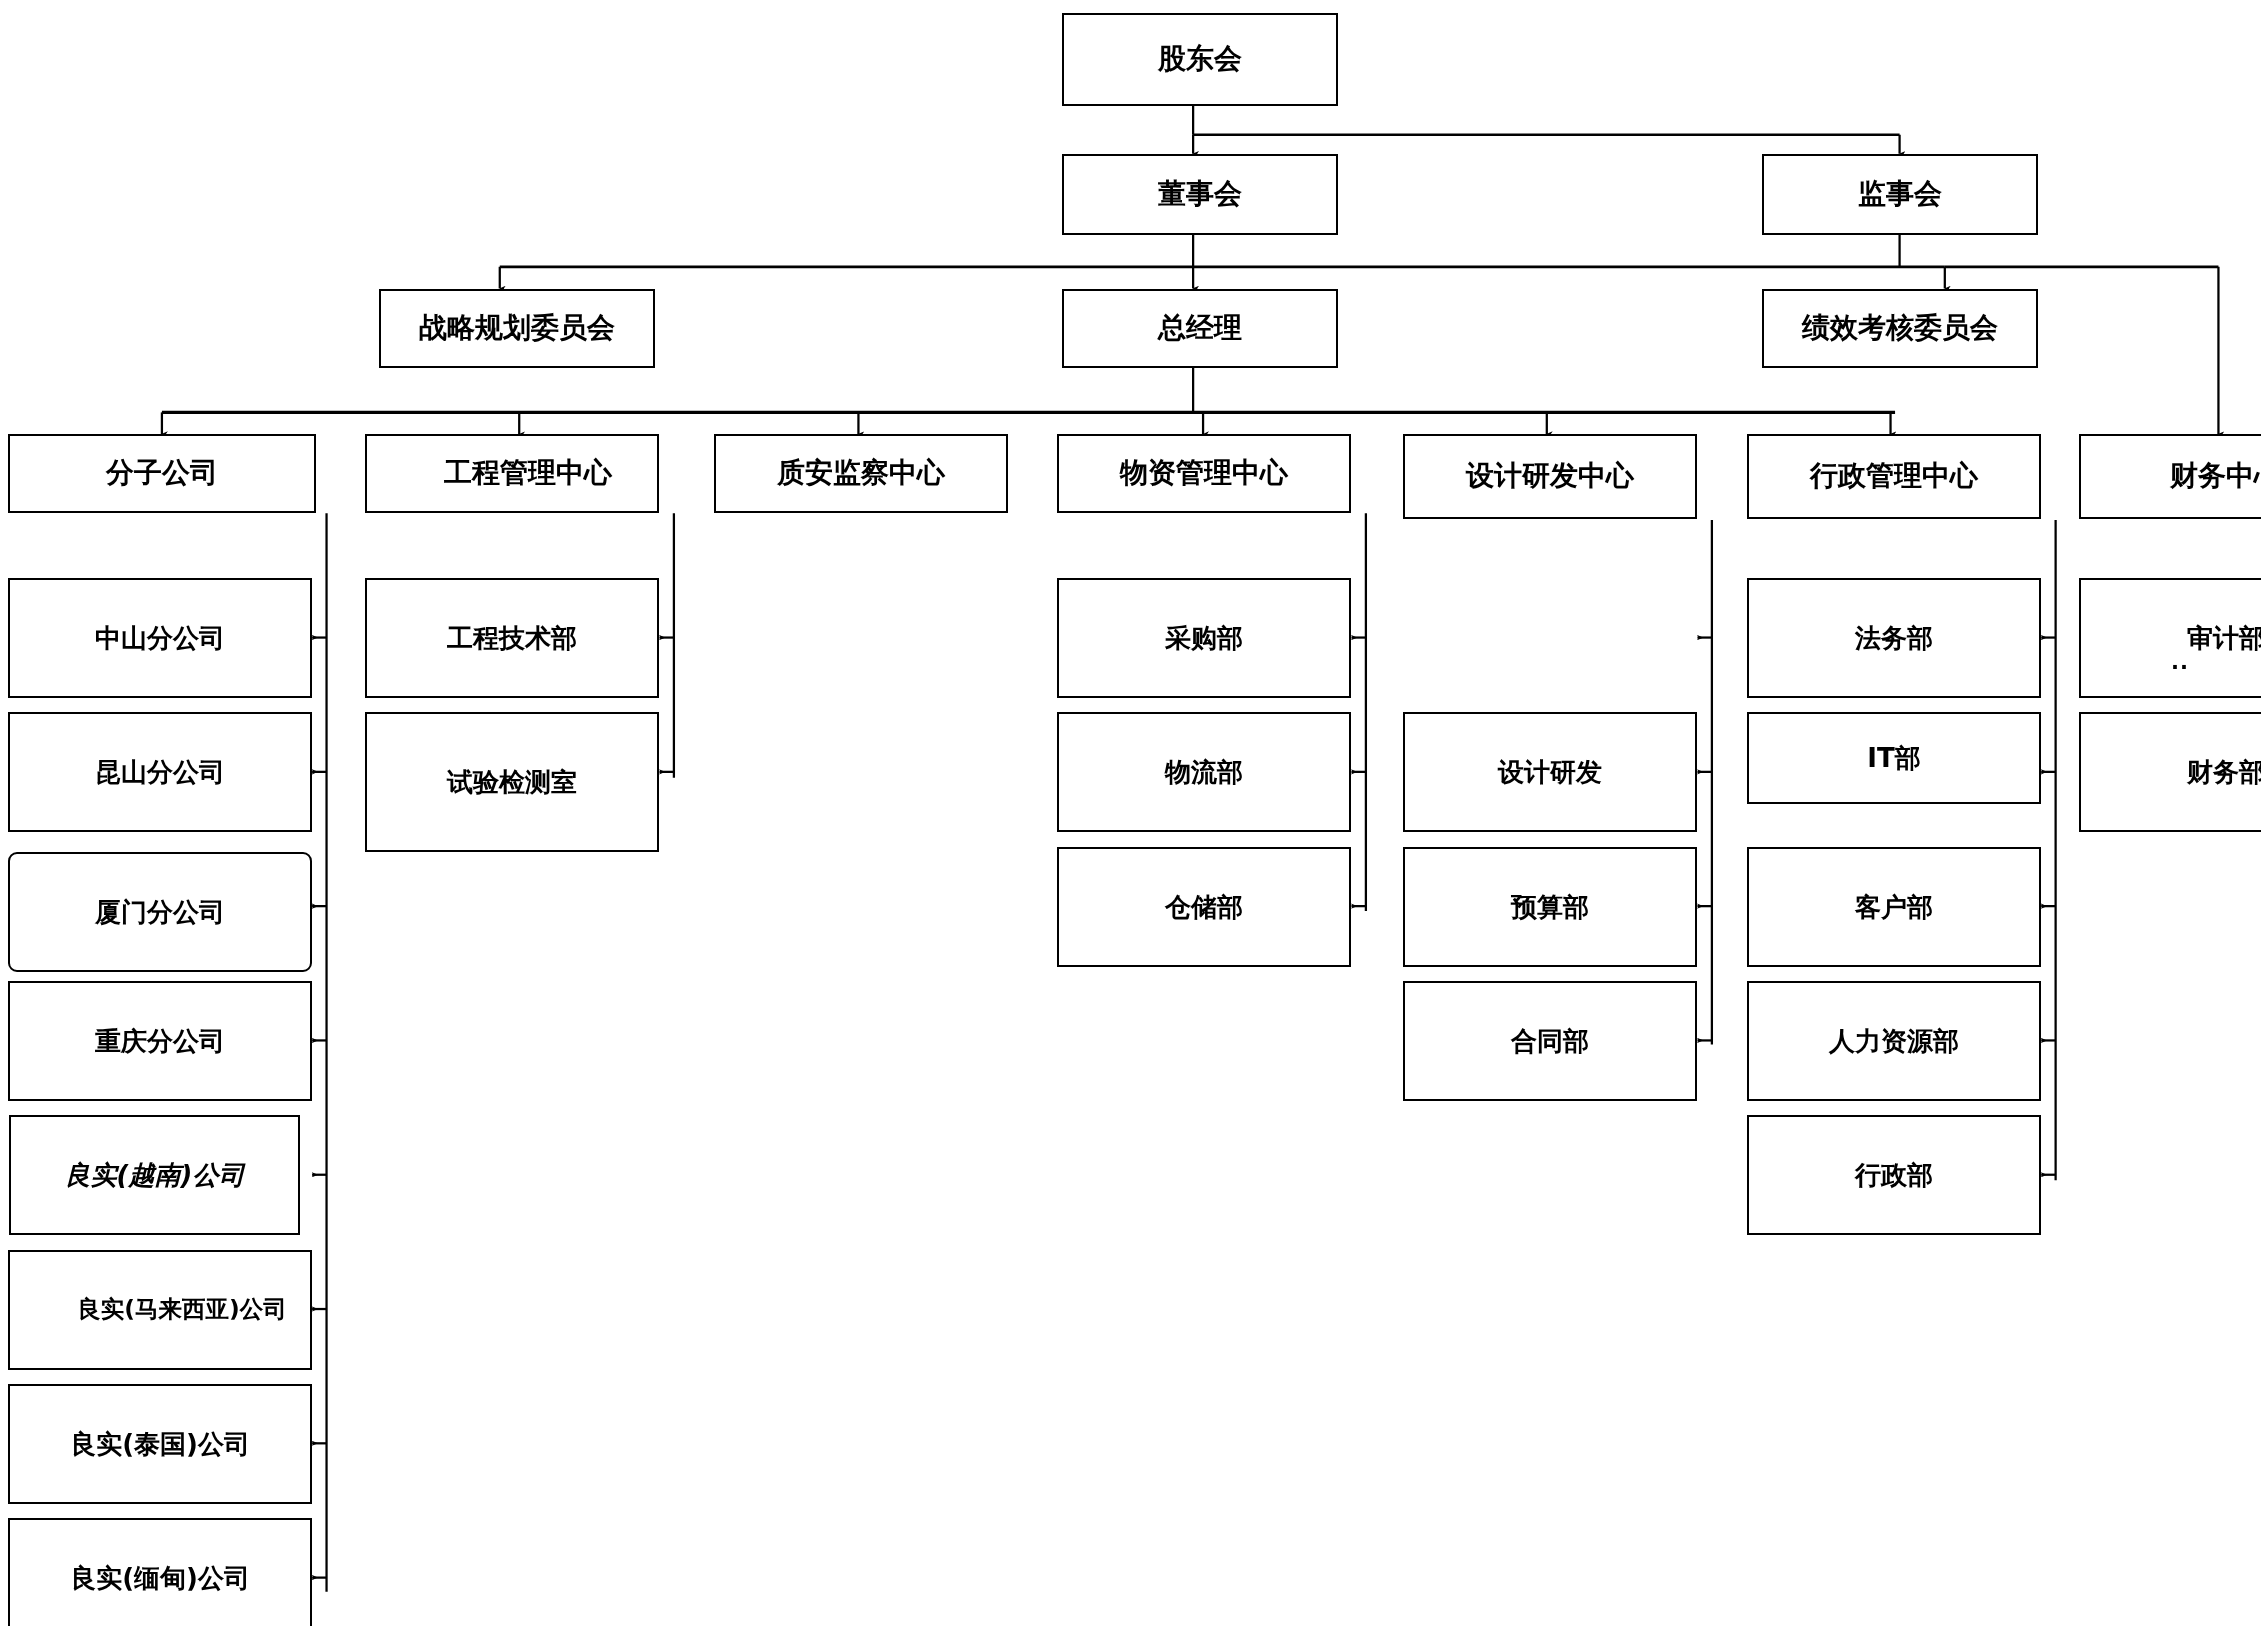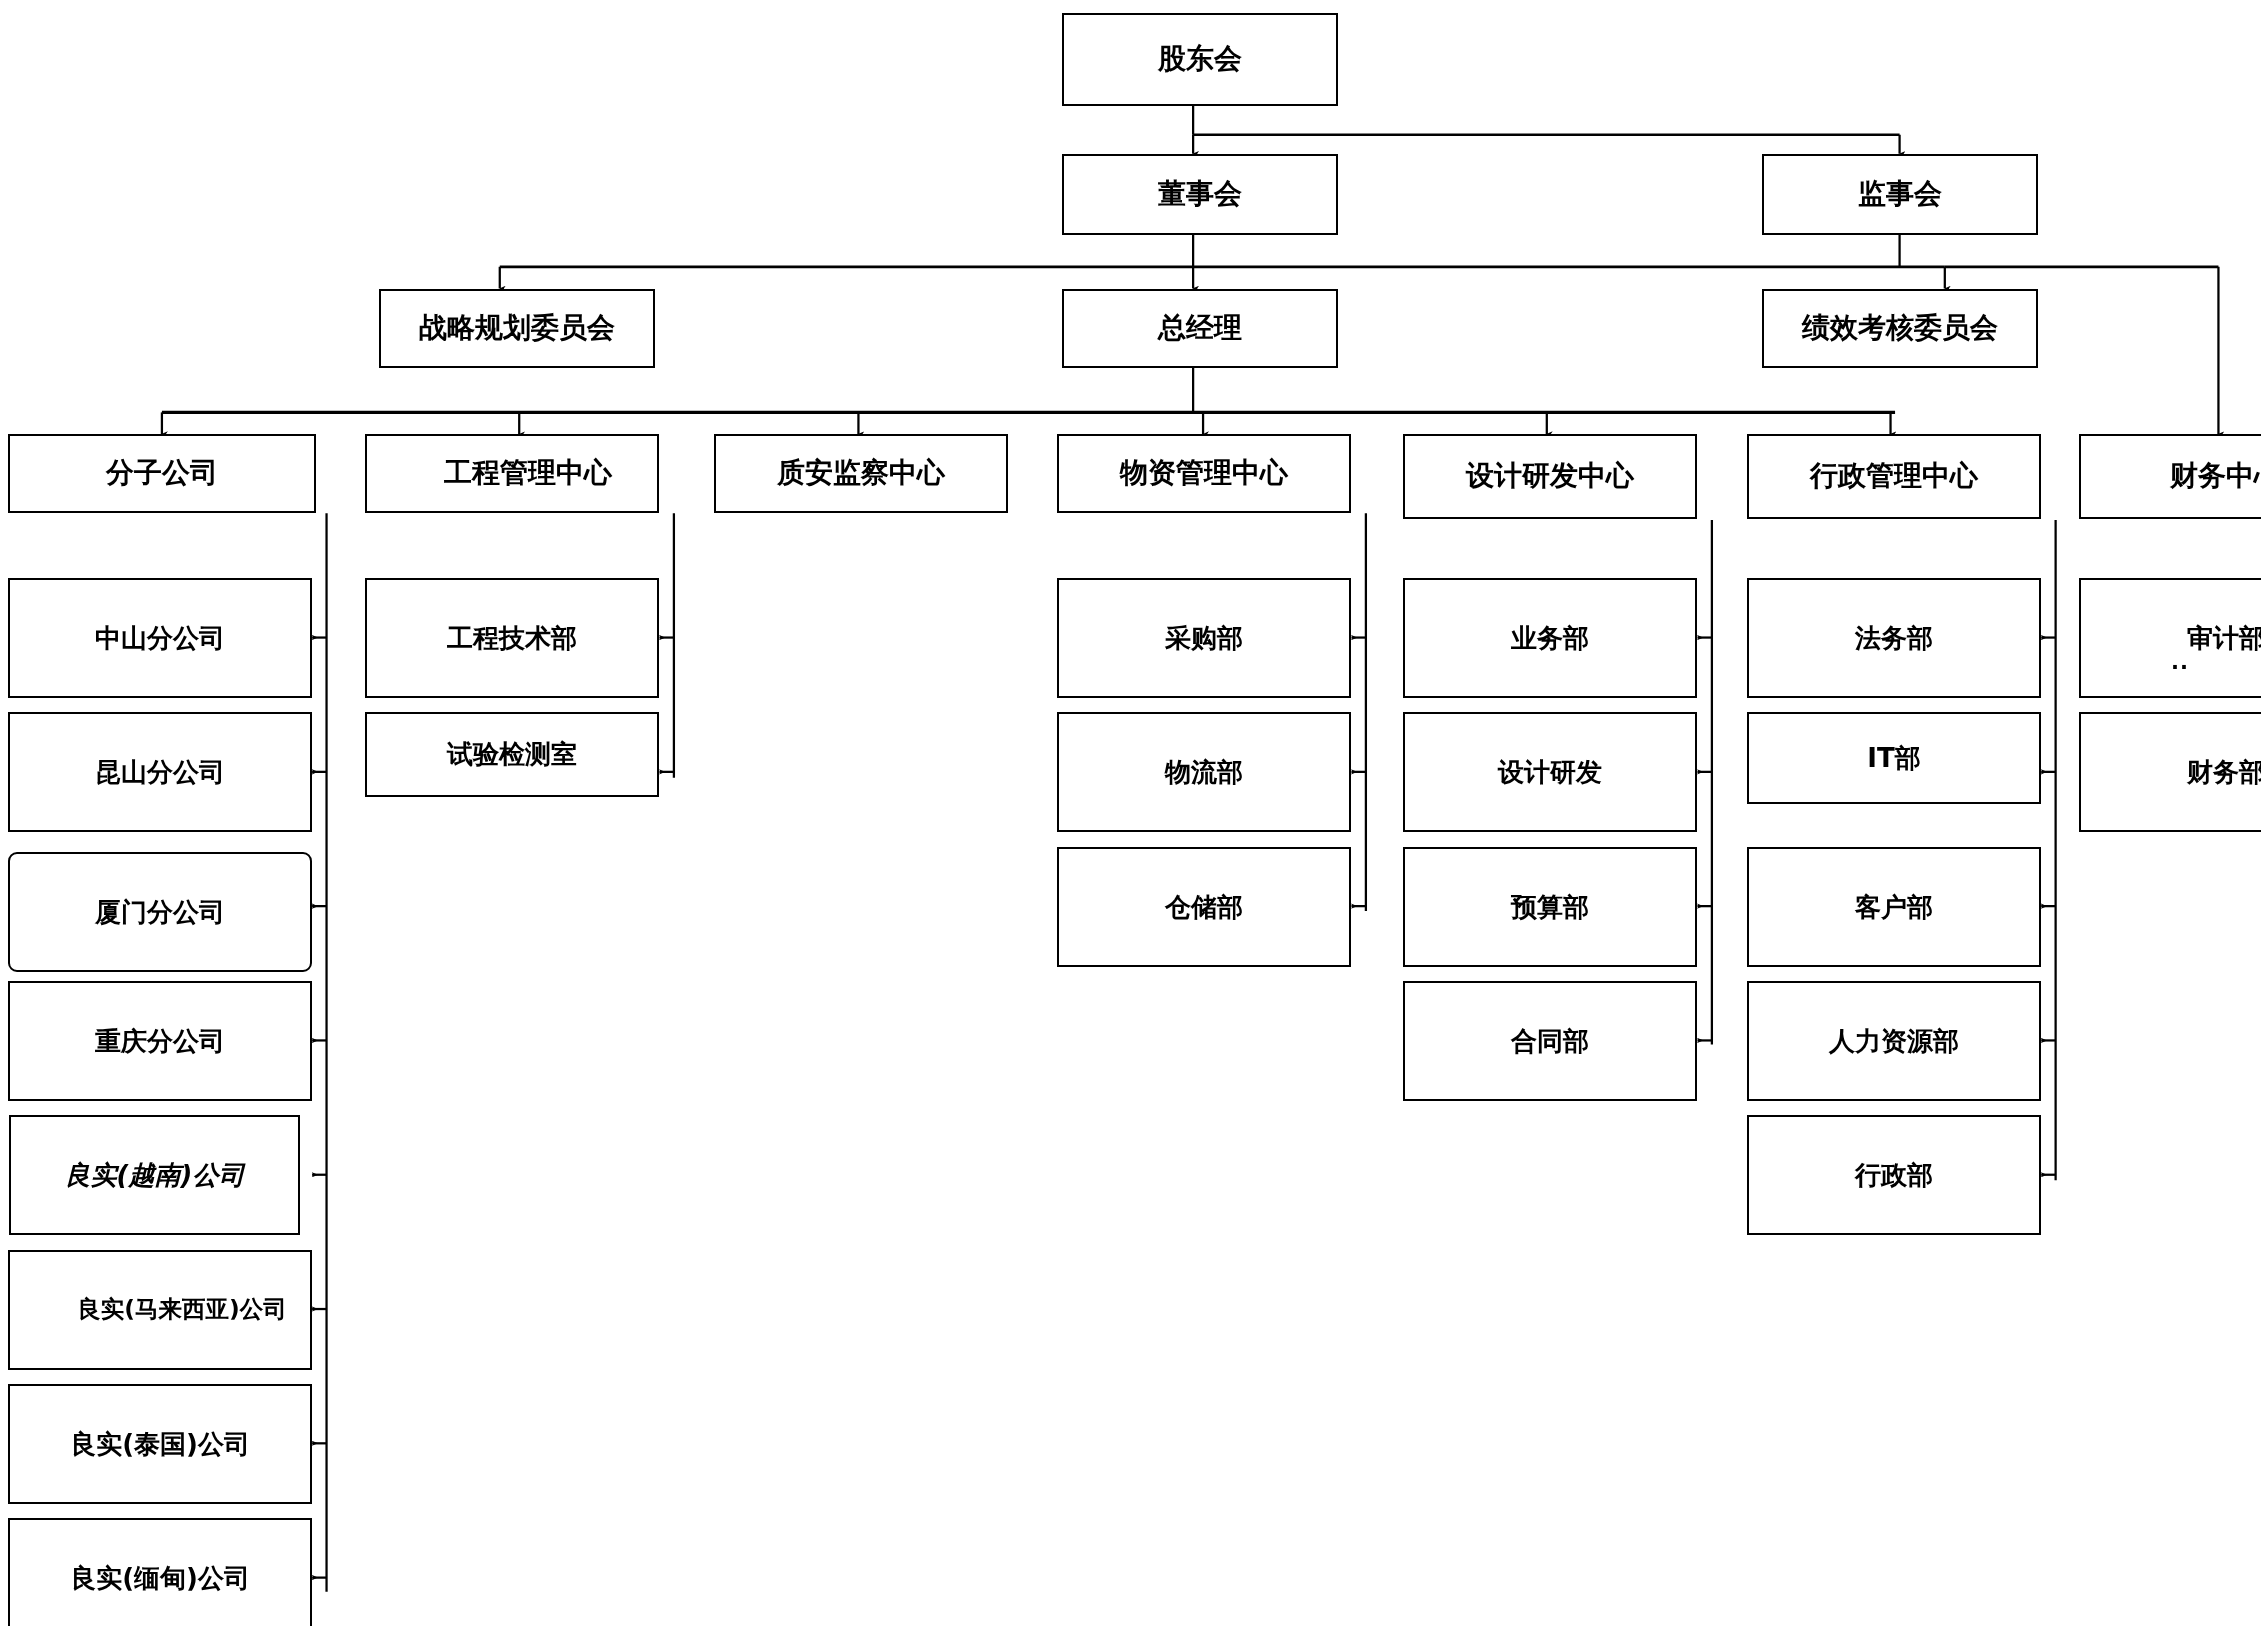--- a/index.html
+++ b/index.html
@@ -229,37 +229,34 @@
   <div class="node leaf" style="left:8.1px; top:1384px; width:304px; height:120px;">
     <span class="label">良实(泰国)公司</span>
   </div>
   <div class="node leaf" style="left:8.1px; top:1518px; width:304px; height:120px;">
     <span class="label">良实(缅甸)公司</span>
   </div>
 
   <div class="node leaf" style="left:365px; top:578px; width:294px; height:120px;">
     <span class="label">工程技术部</span>
   </div>
-  <div class="node leaf" style="left:365px; top:712px; width:294px; height:85px;">
+  <div class="node leaf" style="left:365px; top:712px; width:294px; height:140px;">
     <span class="label">试验检测室</span>
   </div>
 
   <div class="node leaf" style="left:1057px; top:578px; width:294px; height:120px;">
     <span class="label">采购部</span>
   </div>
   <div class="node leaf" style="left:1057px; top:712px; width:294px; height:120px;">
     <span class="label">物流部</span>
   </div>
   <div class="node leaf" style="left:1057px; top:847px; width:294px; height:120px;">
     <span class="label">仓储部</span>
   </div>
 
-  <div class="node leaf" style="left:1403px; top:578px; width:294px; height:120px;">
-    <span class="label">业务部</span>
-  </div>
   <div class="node leaf" style="left:1403px; top:712px; width:294px; height:120px;text-align:center;">
     <span class="label">设计研发</span>
   </div>
   <div class="node leaf" style="left:1403px; top:847px; width:294px; height:120px;">
     <span class="label">预算部</span>
   </div>
   <div class="node leaf" style="left:1403px; top:981px; width:294px; height:120px;">
     <span class="label">合同部</span>
   </div>
 

